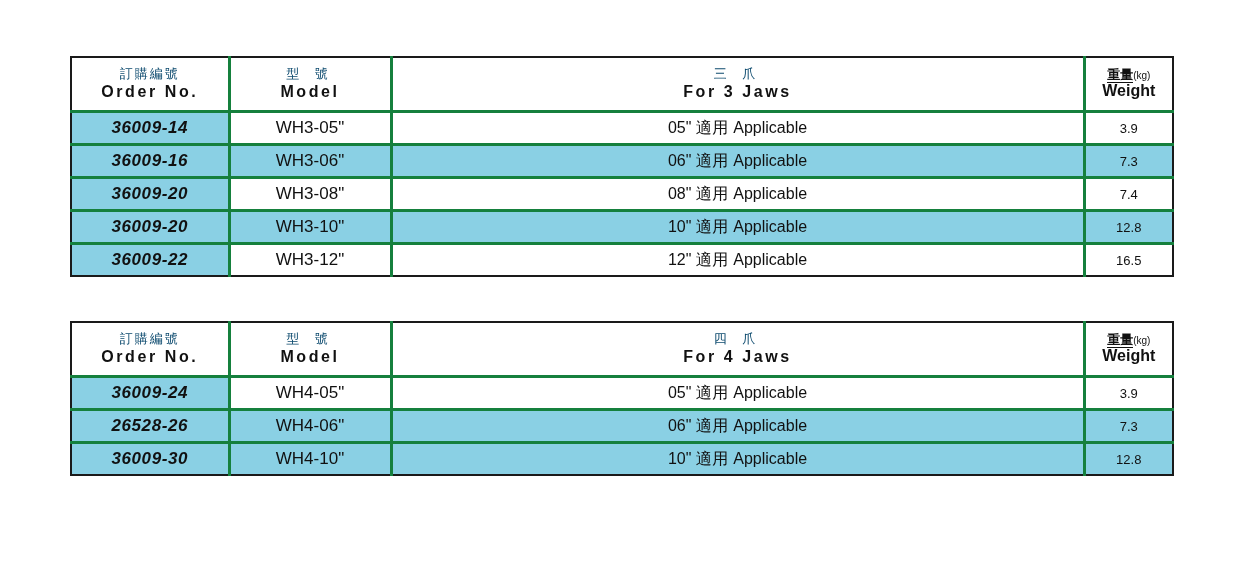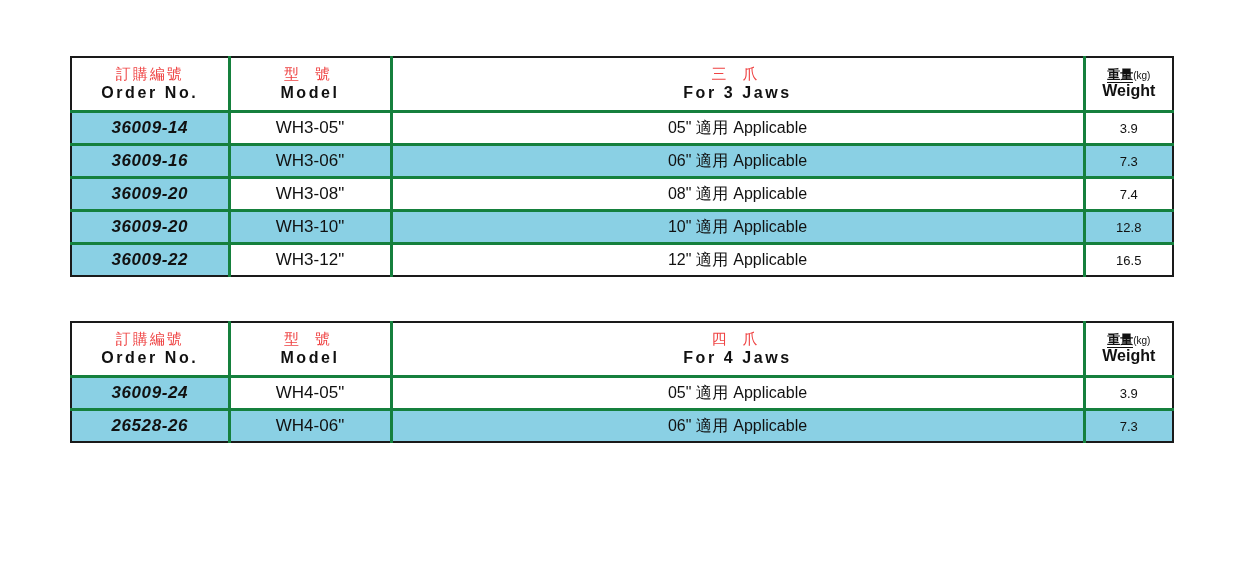--- a/index.html
+++ b/index.html
@@ -52,24 +52,24 @@
 
   
   th.hd {
     background: #8ad0e4;
     height: 52px;
     line-height: 1.12;
     font-weight: 700;
   }
   .hd-cn {
     display: block;
-    font-size: 15px;
+    font-size: 13px;
     font-weight: 400;
     letter-spacing: 2px;
-    color: #ef4444;
+    color: #0c4a6e;
     padding-bottom: 1px;
   }
   .hd-cn.spaced { letter-spacing: 6px; }
   .hd-en {
     display: block;
     font-size: 16px;
     font-weight: 700;
     letter-spacing: 2.6px;
     color: #111111;
   }
@@ -223,16 +223,22 @@
         <td class="cell model">WH4-05"</td>
         <td class="cell desc"><span class="desc-inner"><span>05"</span> <span class="cn">適用</span> <span>Applicable</span></span></td>
         <td class="cell weight">3.9</td>
       </tr>
       <tr class="alt">
         <td class="cell order">26528-26</td>
         <td class="cell model">WH4-06"</td>
         <td class="cell desc"><span class="desc-inner"><span>06"</span> <span class="cn">適用</span> <span>Applicable</span></span></td>
         <td class="cell weight">7.3</td>
       </tr>
+      <tr class="alt">
+        <td class="cell order">36009-30</td>
+        <td class="cell model">WH4-10"</td>
+        <td class="cell desc"><span class="desc-inner"><span>10"</span> <span class="cn">適用</span> <span>Applicable</span></span></td>
+        <td class="cell weight">12.8</td>
+      </tr>
     </tbody>
   </table>
 
 </div>
 
 </body></html>

